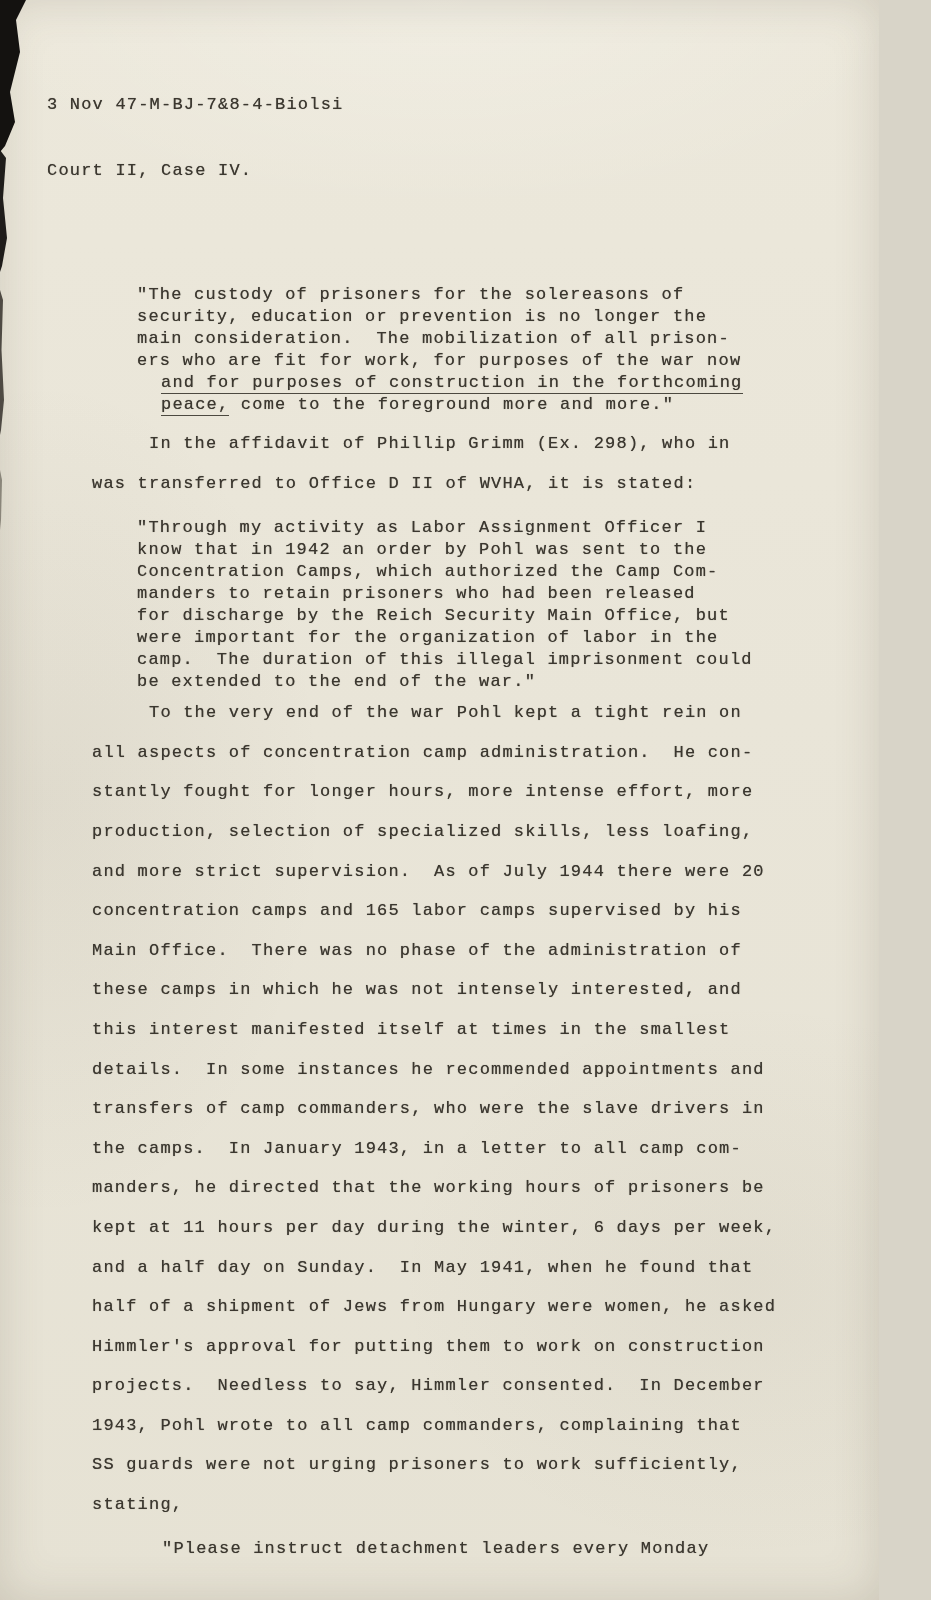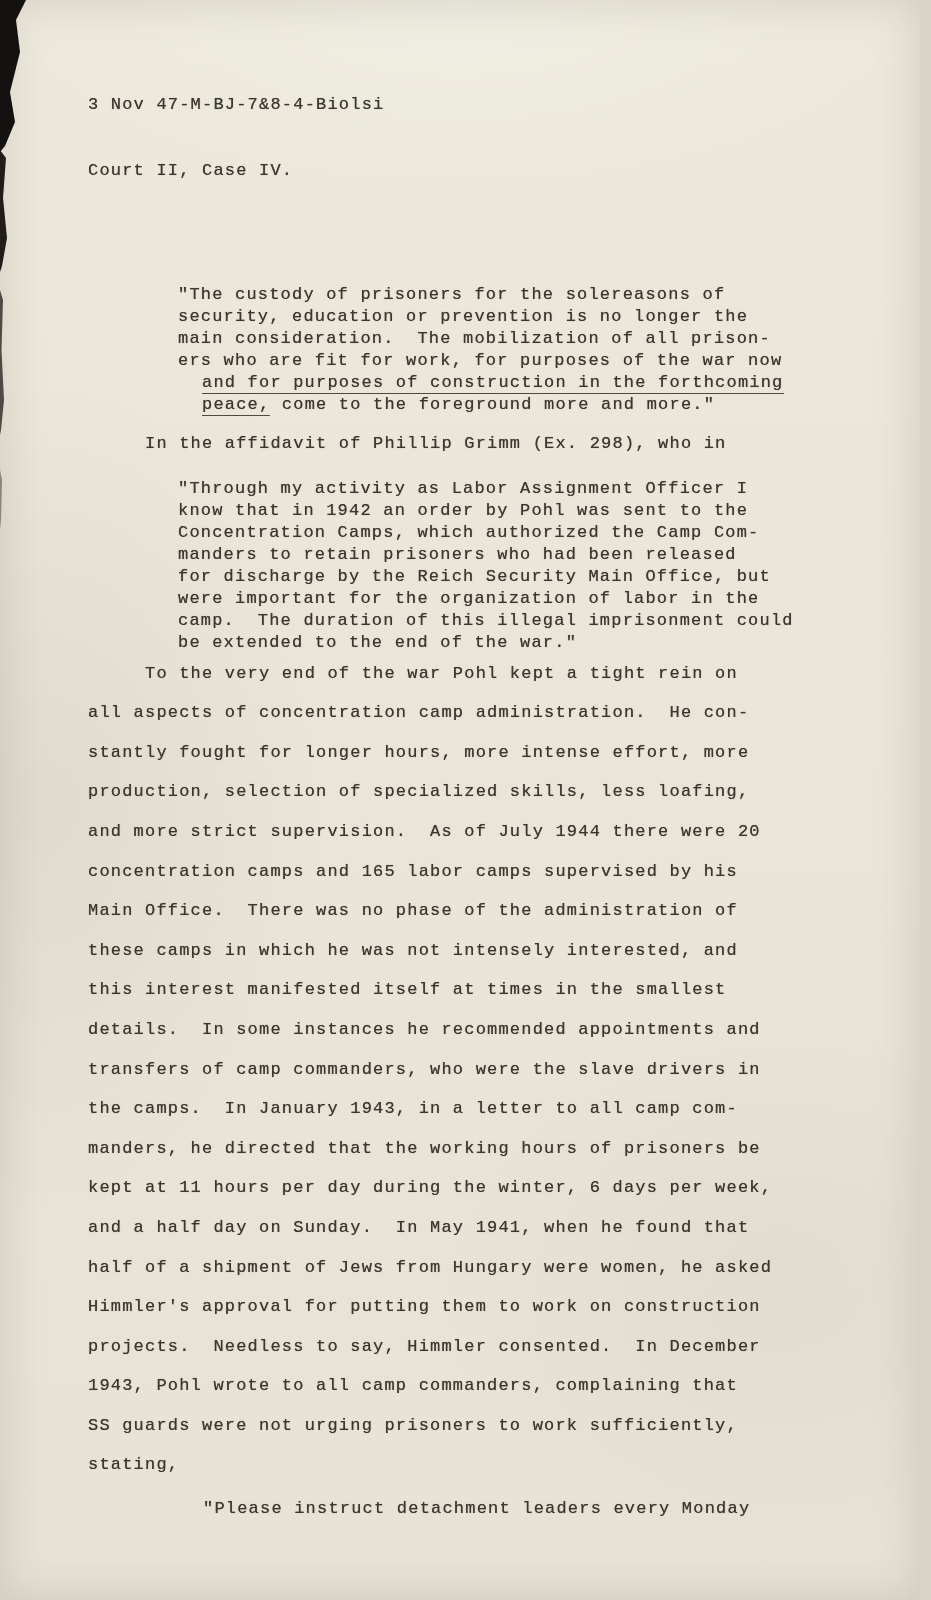--- a/index.html
+++ b/index.html
@@ -8,21 +8,20 @@
     height: 1600px;
     background: #d8d4c8;
     font-family: "Liberation Mono", "DejaVu Sans Mono", monospace;
   }
   .paper {
     position: relative;
     width: 879px;
     height: 1600px;
     overflow: hidden;
     background: linear-gradient(180deg, #ece8db 0%, #e9e5d8 45%, #e6e2d4 100%);
-    padding-left: 41px;
   }
   .paper-texture {
     position: absolute;
     inset: 0;
     pointer-events: none;
     background:
       radial-gradient(ellipse 700px 300px at 50% 0%, rgba(255,255,250,0.25), rgba(255,255,250,0) 70%),
       radial-gradient(ellipse 500px 400px at 85% 80%, rgba(120,110,90,0.06), rgba(120,110,90,0) 70%),
       radial-gradient(ellipse 400px 600px at 5% 50%, rgba(110,100,80,0.08), rgba(110,100,80,0) 70%);
     box-shadow: inset 0 0 45px rgba(90,80,60,0.18);
@@ -45,21 +44,21 @@
     letter-spacing: 1.2px;
     color: #3b372f;
     text-shadow: 0 0 0.7px rgba(59,55,47,0.75);
     white-space: pre;
   }
   .header { line-height: 22px; }
   .quote-block { margin-left: 90px; line-height: 22px; }
   .quote-1 { margin-top: 58px; }
   .para-1 { margin-top: 8px; }
   .quote-2 { margin-top: 14px; }
-  .body-block { line-height: 39.6px; }
+  .body-block { line-height: 39.6px; margin-left: 45px; }
   .closing-line { margin-top: 12px; line-height: 24px; margin-left: 115px; }
   .u {
     border-bottom: 1.5px solid rgba(59,55,47,0.9);
     padding-bottom: 1px;
     margin-left: 24px;
   }
 </style>
 </head>
 <body>
 
@@ -76,21 +75,21 @@
 
   <div class="content">
 
     <div class="header typewriter">
       <div class="line">3 Nov 47-M-BJ-7&amp;8-4-Biolsi</div>
       <div class="line">Court II, Case IV.</div>
     </div>
 
     <div class="quote-block quote-1 typewriter"><div class="line">"The custody of prisoners for the solereasons of</div><div class="line">security, education or prevention is no longer the</div><div class="line">main consideration.  The mobilization of all prison-</div><div class="line">ers who are fit for work, for purposes of the war now</div><div class="line"><span class="u">and for purposes of construction in the forthcoming</span></div><div class="line"><span class="u">peace,</span> come to the foreground more and more."</div></div>
 
-    <div class="body-block para-1 typewriter"><div class="line">     In the affidavit of Phillip Grimm (Ex. 298), who in</div></div>
+    <div class="body-block para-1 typewriter"><div class="line">     In the affidavit of Phillip Grimm (Ex. 298), who in</div><div class="line">was transferred to Office D II of WVHA, it is stated:</div></div>
 
     <div class="quote-block quote-2 typewriter"><div class="line">"Through my activity as Labor Assignment Officer I</div><div class="line">know that in 1942 an order by Pohl was sent to the</div><div class="line">Concentration Camps, which authorized the Camp Com-</div><div class="line">manders to retain prisoners who had been released</div><div class="line">for discharge by the Reich Security Main Office, but</div><div class="line">were important for the organization of labor in the</div><div class="line">camp.  The duration of this illegal imprisonment could</div><div class="line">be extended to the end of the war."</div></div>
 
     <div class="body-block para-2 typewriter"><div class="line">     To the very end of the war Pohl kept a tight rein on</div><div class="line">all aspects of concentration camp administration.  He con-</div><div class="line">stantly fought for longer hours, more intense effort, more</div><div class="line">production, selection of specialized skills, less loafing,</div><div class="line">and more strict supervision.  As of July 1944 there were 20</div><div class="line">concentration camps and 165 labor camps supervised by his</div><div class="line">Main Office.  There was no phase of the administration of</div><div class="line">these camps in which he was not intensely interested, and</div><div class="line">this interest manifested itself at times in the smallest</div><div class="line">details.  In some instances he recommended appointments and</div><div class="line">transfers of camp commanders, who were the slave drivers in</div><div class="line">the camps.  In January 1943, in a letter to all camp com-</div><div class="line">manders, he directed that the working hours of prisoners be</div><div class="line">kept at 11 hours per day during the winter, 6 days per week,</div><div class="line">and a half day on Sunday.  In May 1941, when he found that</div><div class="line">half of a shipment of Jews from Hungary were women, he asked</div><div class="line">Himmler's approval for putting them to work on construction</div><div class="line">projects.  Needless to say, Himmler consented.  In December</div><div class="line">1943, Pohl wrote to all camp commanders, complaining that</div><div class="line">SS guards were not urging prisoners to work sufficiently,</div><div class="line">stating,</div></div>
 
     <div class="closing-line typewriter"><div class="line">"Please instruct detachment leaders every Monday</div></div>
 
   </div>
 </div>
 

